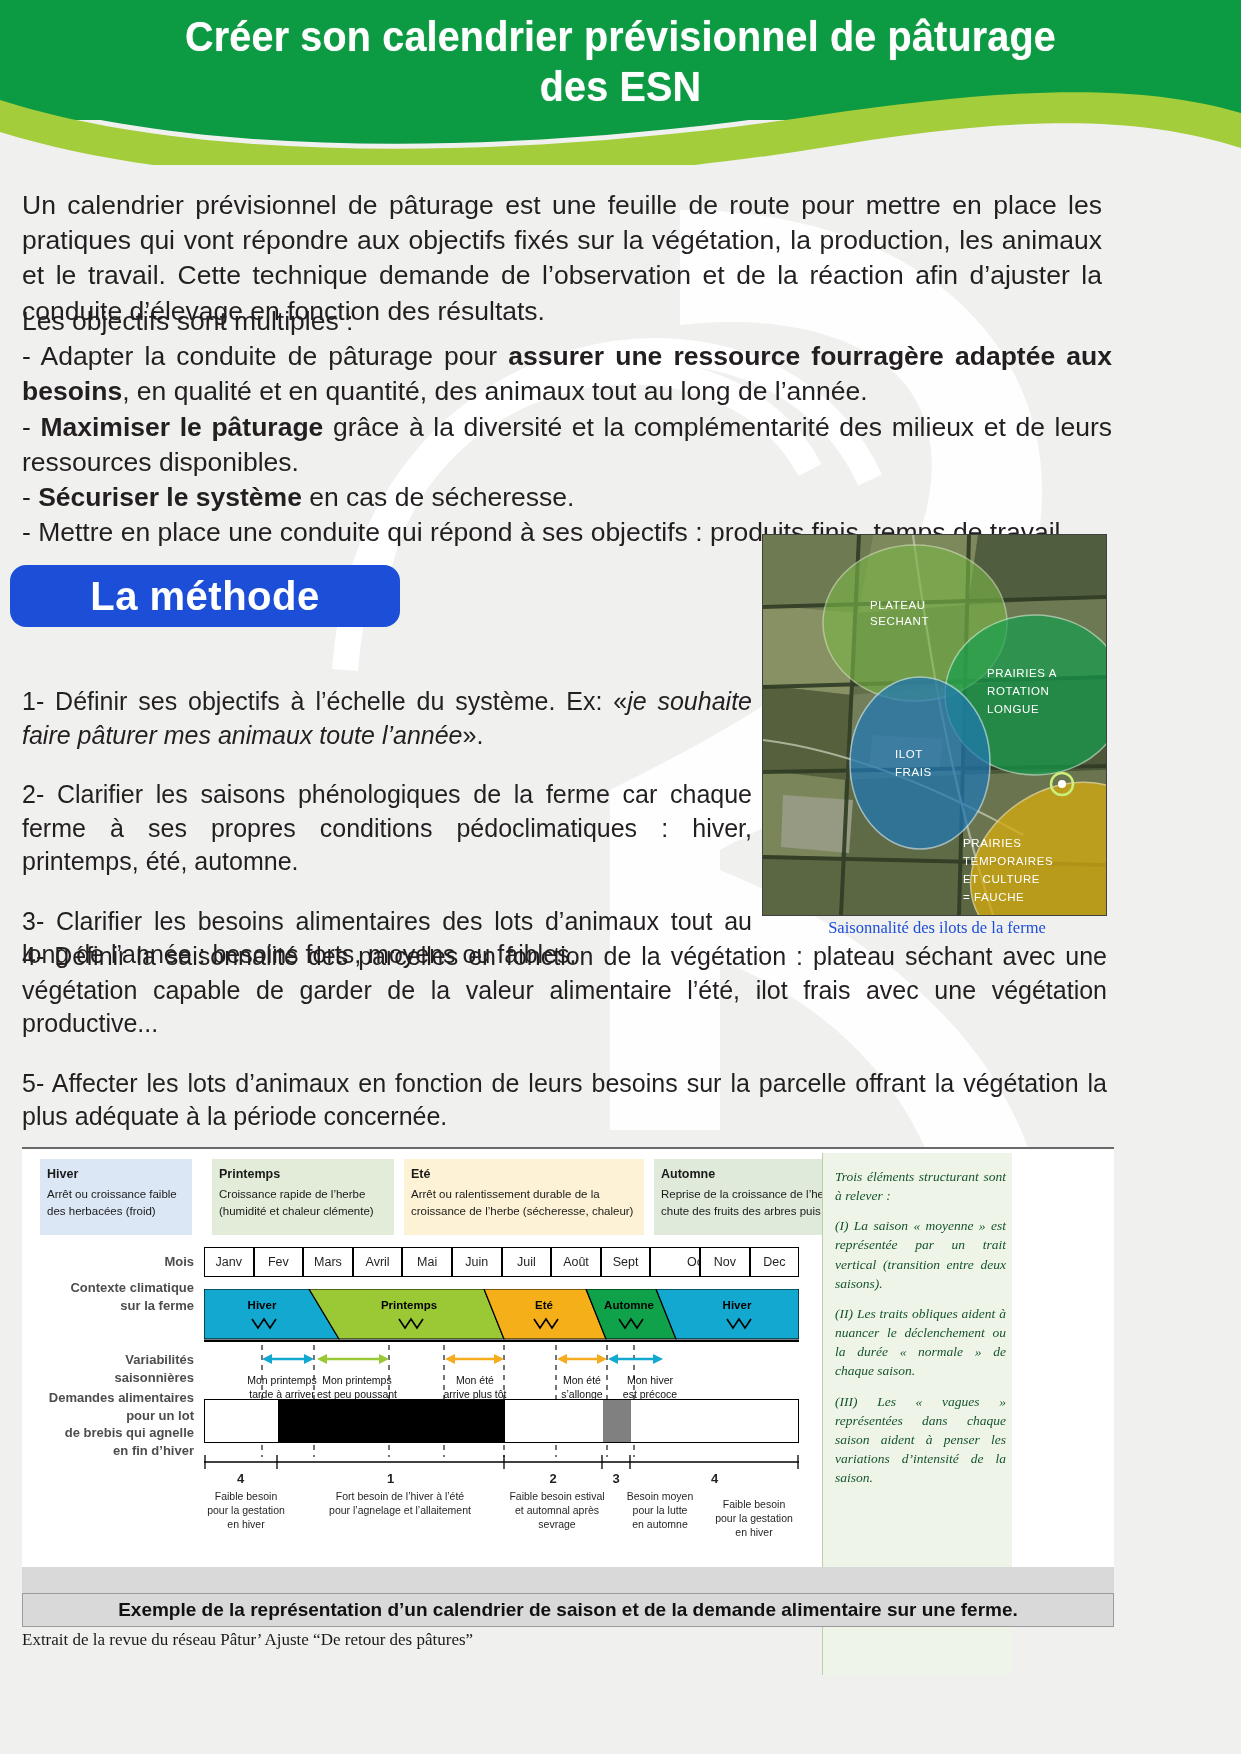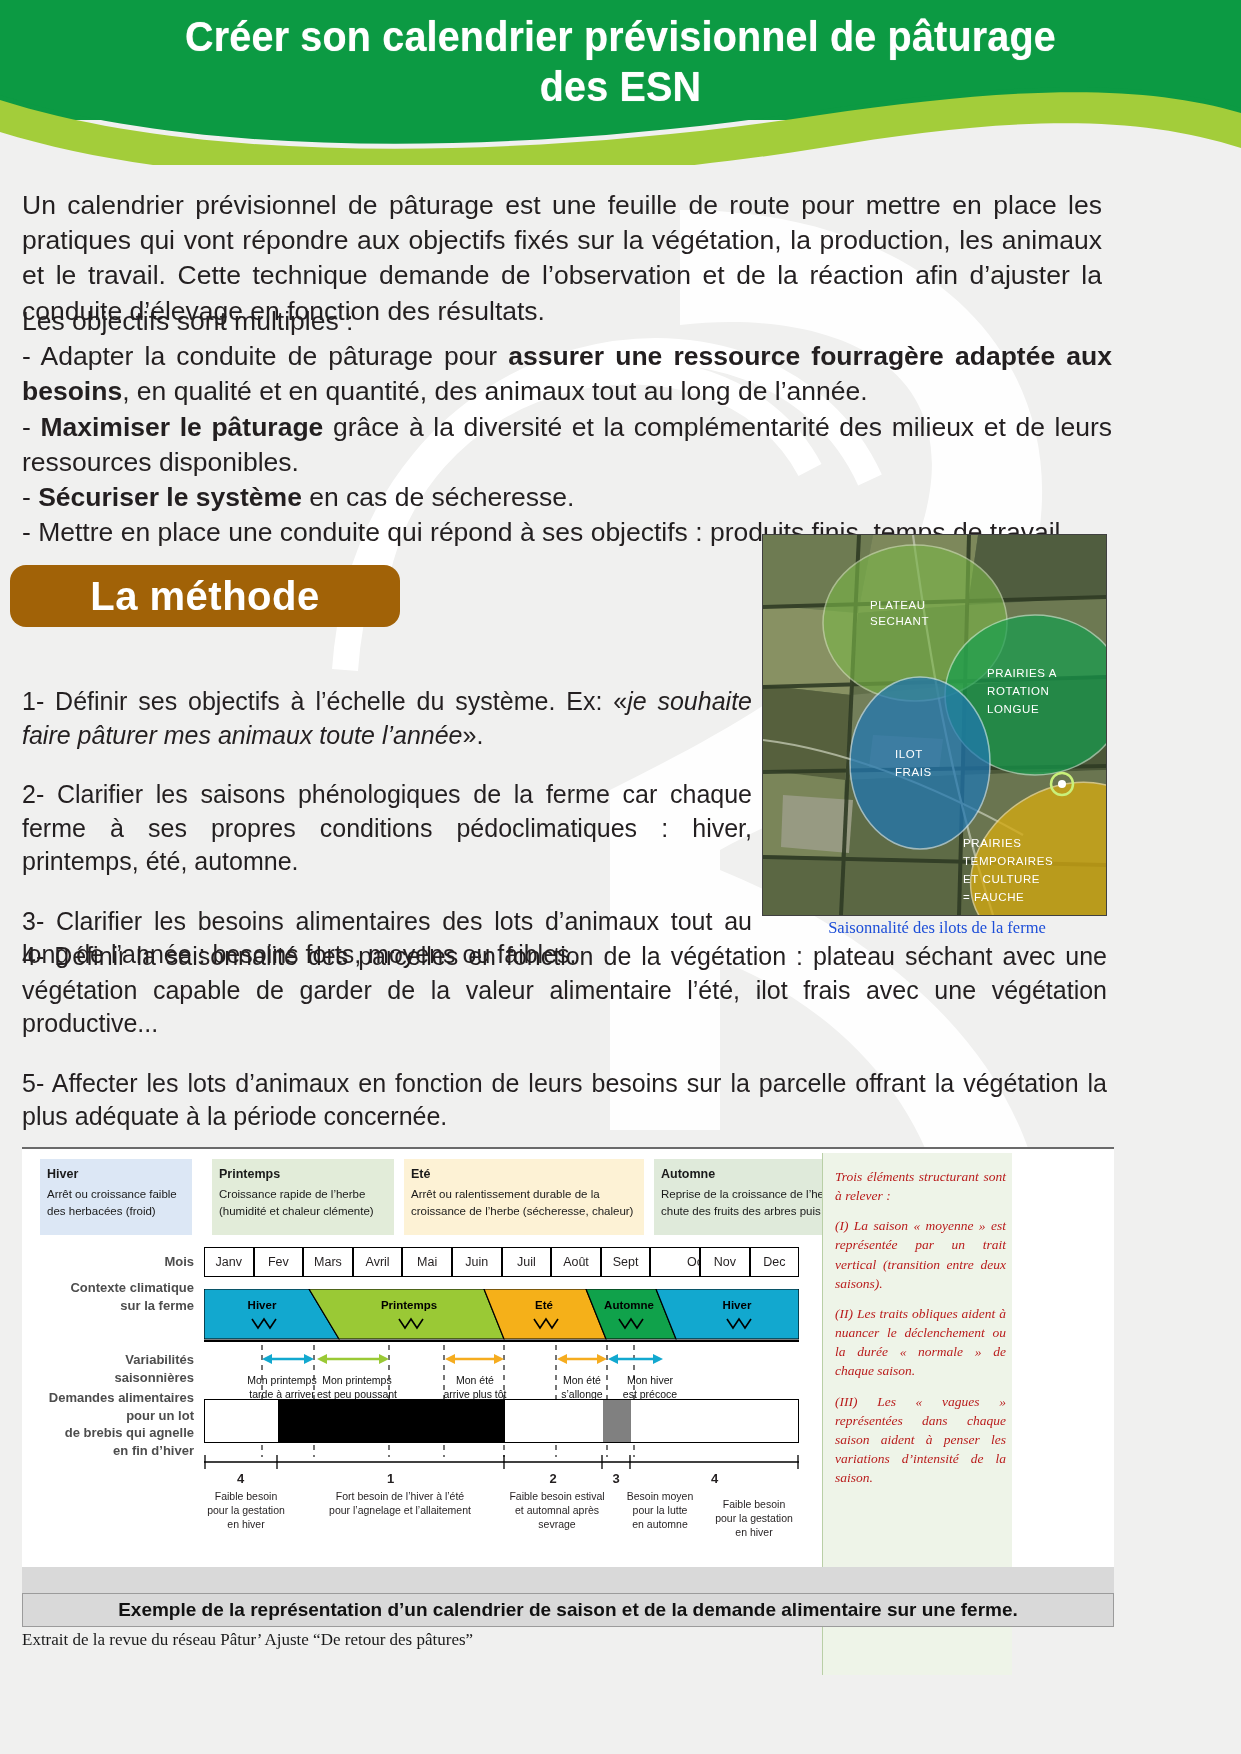--- a/index.html
+++ b/index.html
@@ -43,21 +43,21 @@
   .objectifs{
     position:absolute; left:22px; top:304px; width:1090px;
     font-size:26.5px; line-height:1.33; z-index:2;
   }
   .objectifs .just{ text-align:justify; }
   b{ font-weight:bold; }
 
   
   .method-pill{
     position:absolute; left:10px; top:565px; width:390px; height:62px;
-    background:#a16207; border-radius:16px; z-index:2;
+    background:#1d4ed8; border-radius:16px; z-index:2;
     display:flex; align-items:center; justify-content:center;
   }
   .method-pill span{
     color:#fff; font-weight:bold; font-size:40px; letter-spacing:.5px;
     font-family:"Liberation Sans","Liberation Sans Narrow",sans-serif;
   }
 
   
   .steps{
     position:absolute; left:22px; top:685px; width:730px;
@@ -129,21 +129,21 @@
          font-family:"Liberation Sans","Liberation Sans Narrow",sans-serif; }
   .dcap{ position:absolute; font-size:10.5px; line-height:1.35; text-align:center;
          font-family:"Liberation Sans","Liberation Sans Narrow",sans-serif; }
 
   
   .notepanel{
     position:absolute; left:800px; top:4px; width:190px; height:522px;
     background:#eef4e8; border-left:1px solid #b9cfa6;
     padding:14px 6px 0 12px;
     font-family:"Liberation Serif",serif; font-style:italic;
-    font-size:13.5px; line-height:1.42; text-align:justify; color:#b91c1c;
+    font-size:13.5px; line-height:1.42; text-align:justify; color:#14532d;
   }
   .notepanel p{ margin-bottom:11px; }
 
   
   .greybar{
     position:absolute; left:22px; top:1567px; width:1092px; height:26px;
     background:#d9d9d9; z-index:2;
   }
   .captionbar{
     position:absolute; left:22px; top:1593px; width:1092px; height:34px;

